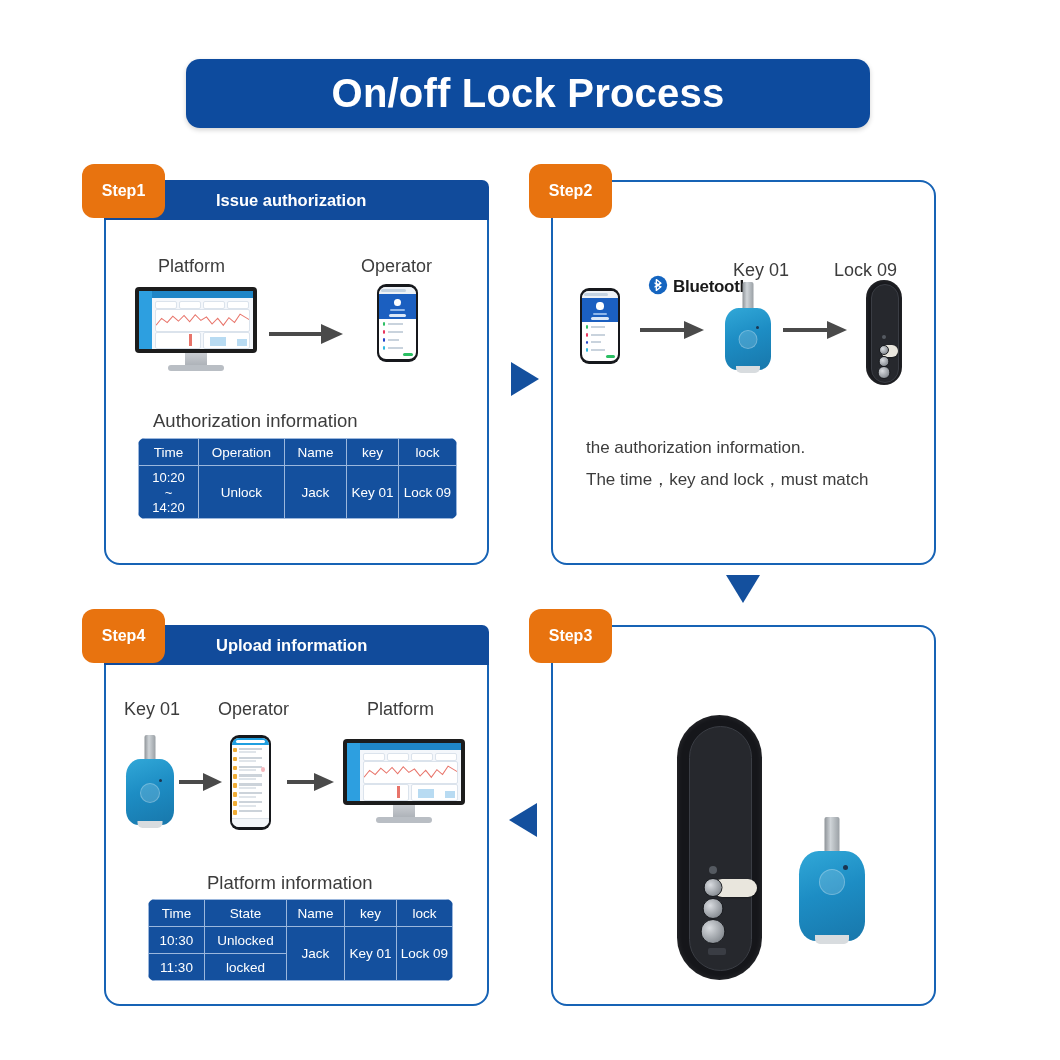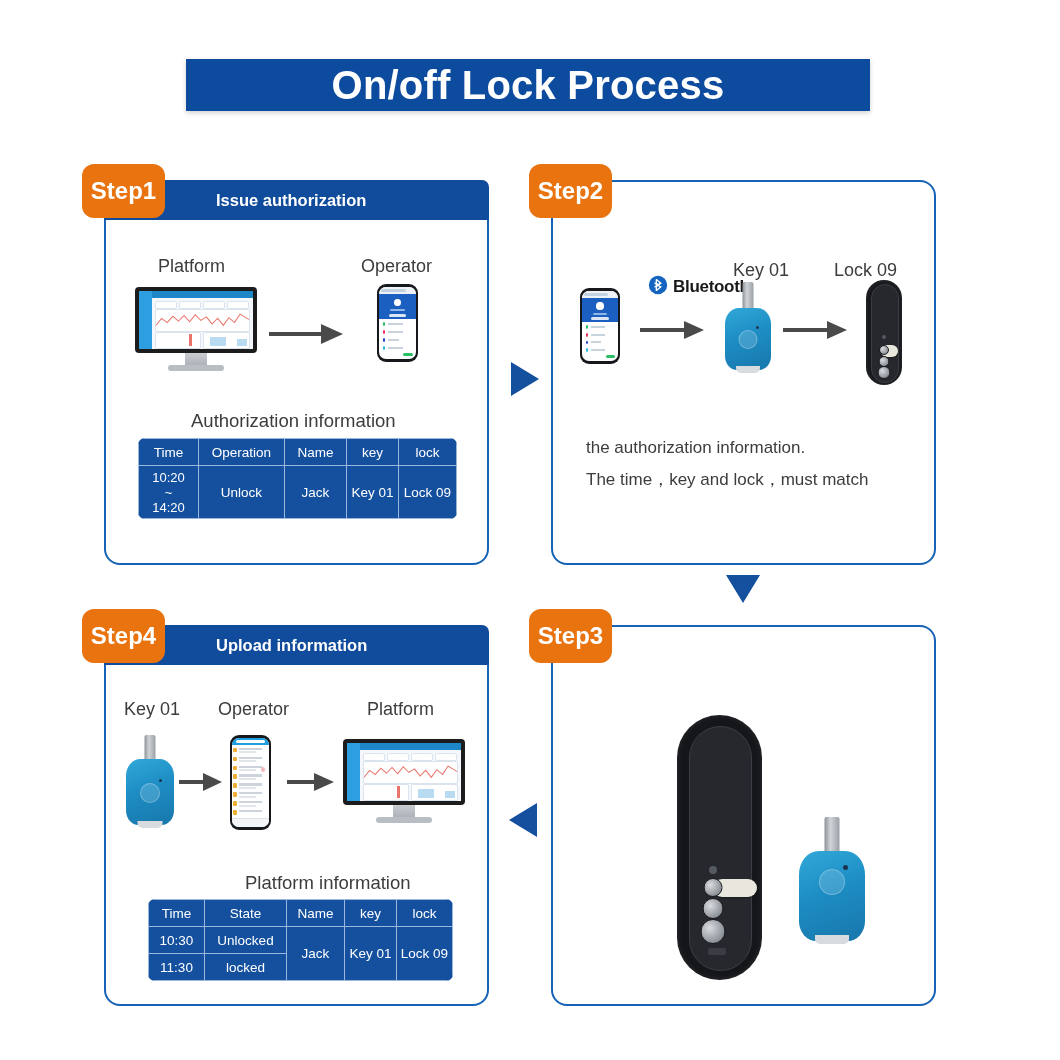--- a/index.html
+++ b/index.html
@@ -14,23 +14,23 @@
     font-family: "Liberation Sans", sans-serif;
     overflow: hidden;
   }
 
   
   #title-banner {
     position: absolute;
     left: 186px;
     top: 59px;
     width: 684px;
-    height: 52px;
+    height: 69px;
     background: #0d4b9e;
-    border-radius: 0;
+    border-radius: 14px;
     display: flex;
     align-items: center;
     justify-content: center;
     box-shadow: 0 2px 5px rgba(0,0,0,0.18);
   }
   #title-banner .title-text {
     color: #ffffff;
     font-size: 40px;
     font-weight: bold;
     letter-spacing: 0.2px;
@@ -75,21 +75,21 @@
     height: 54px;
     background: #e8730f;
     border-radius: 12px;
     display: flex;
     align-items: center;
     justify-content: center;
     z-index: 5;
   }
   .step-badge .badge-text {
     color: #ffffff;
-    font-size: 24px;
+    font-size: 16px;
     font-weight: bold;
   }
 
   .panel-body {
     position: absolute;
     left: 0;
     top: 40px;
     width: 100%;
     height: calc(100% - 40px);
   }
@@ -99,21 +99,20 @@
     position: absolute;
     font-size: 18px;
     color: #3c3c3c;
     white-space: nowrap;
   }
   .caption {
     position: absolute;
     font-size: 18.5px;
     color: #3c3c3c;
     white-space: nowrap;
-    margin-left: 38px;
   }
   .body-text {
     position: absolute;
     font-size: 17px;
     color: #3c3c3c;
     line-height: 32px;
   }
 
   
   .monitor { position: absolute; }

